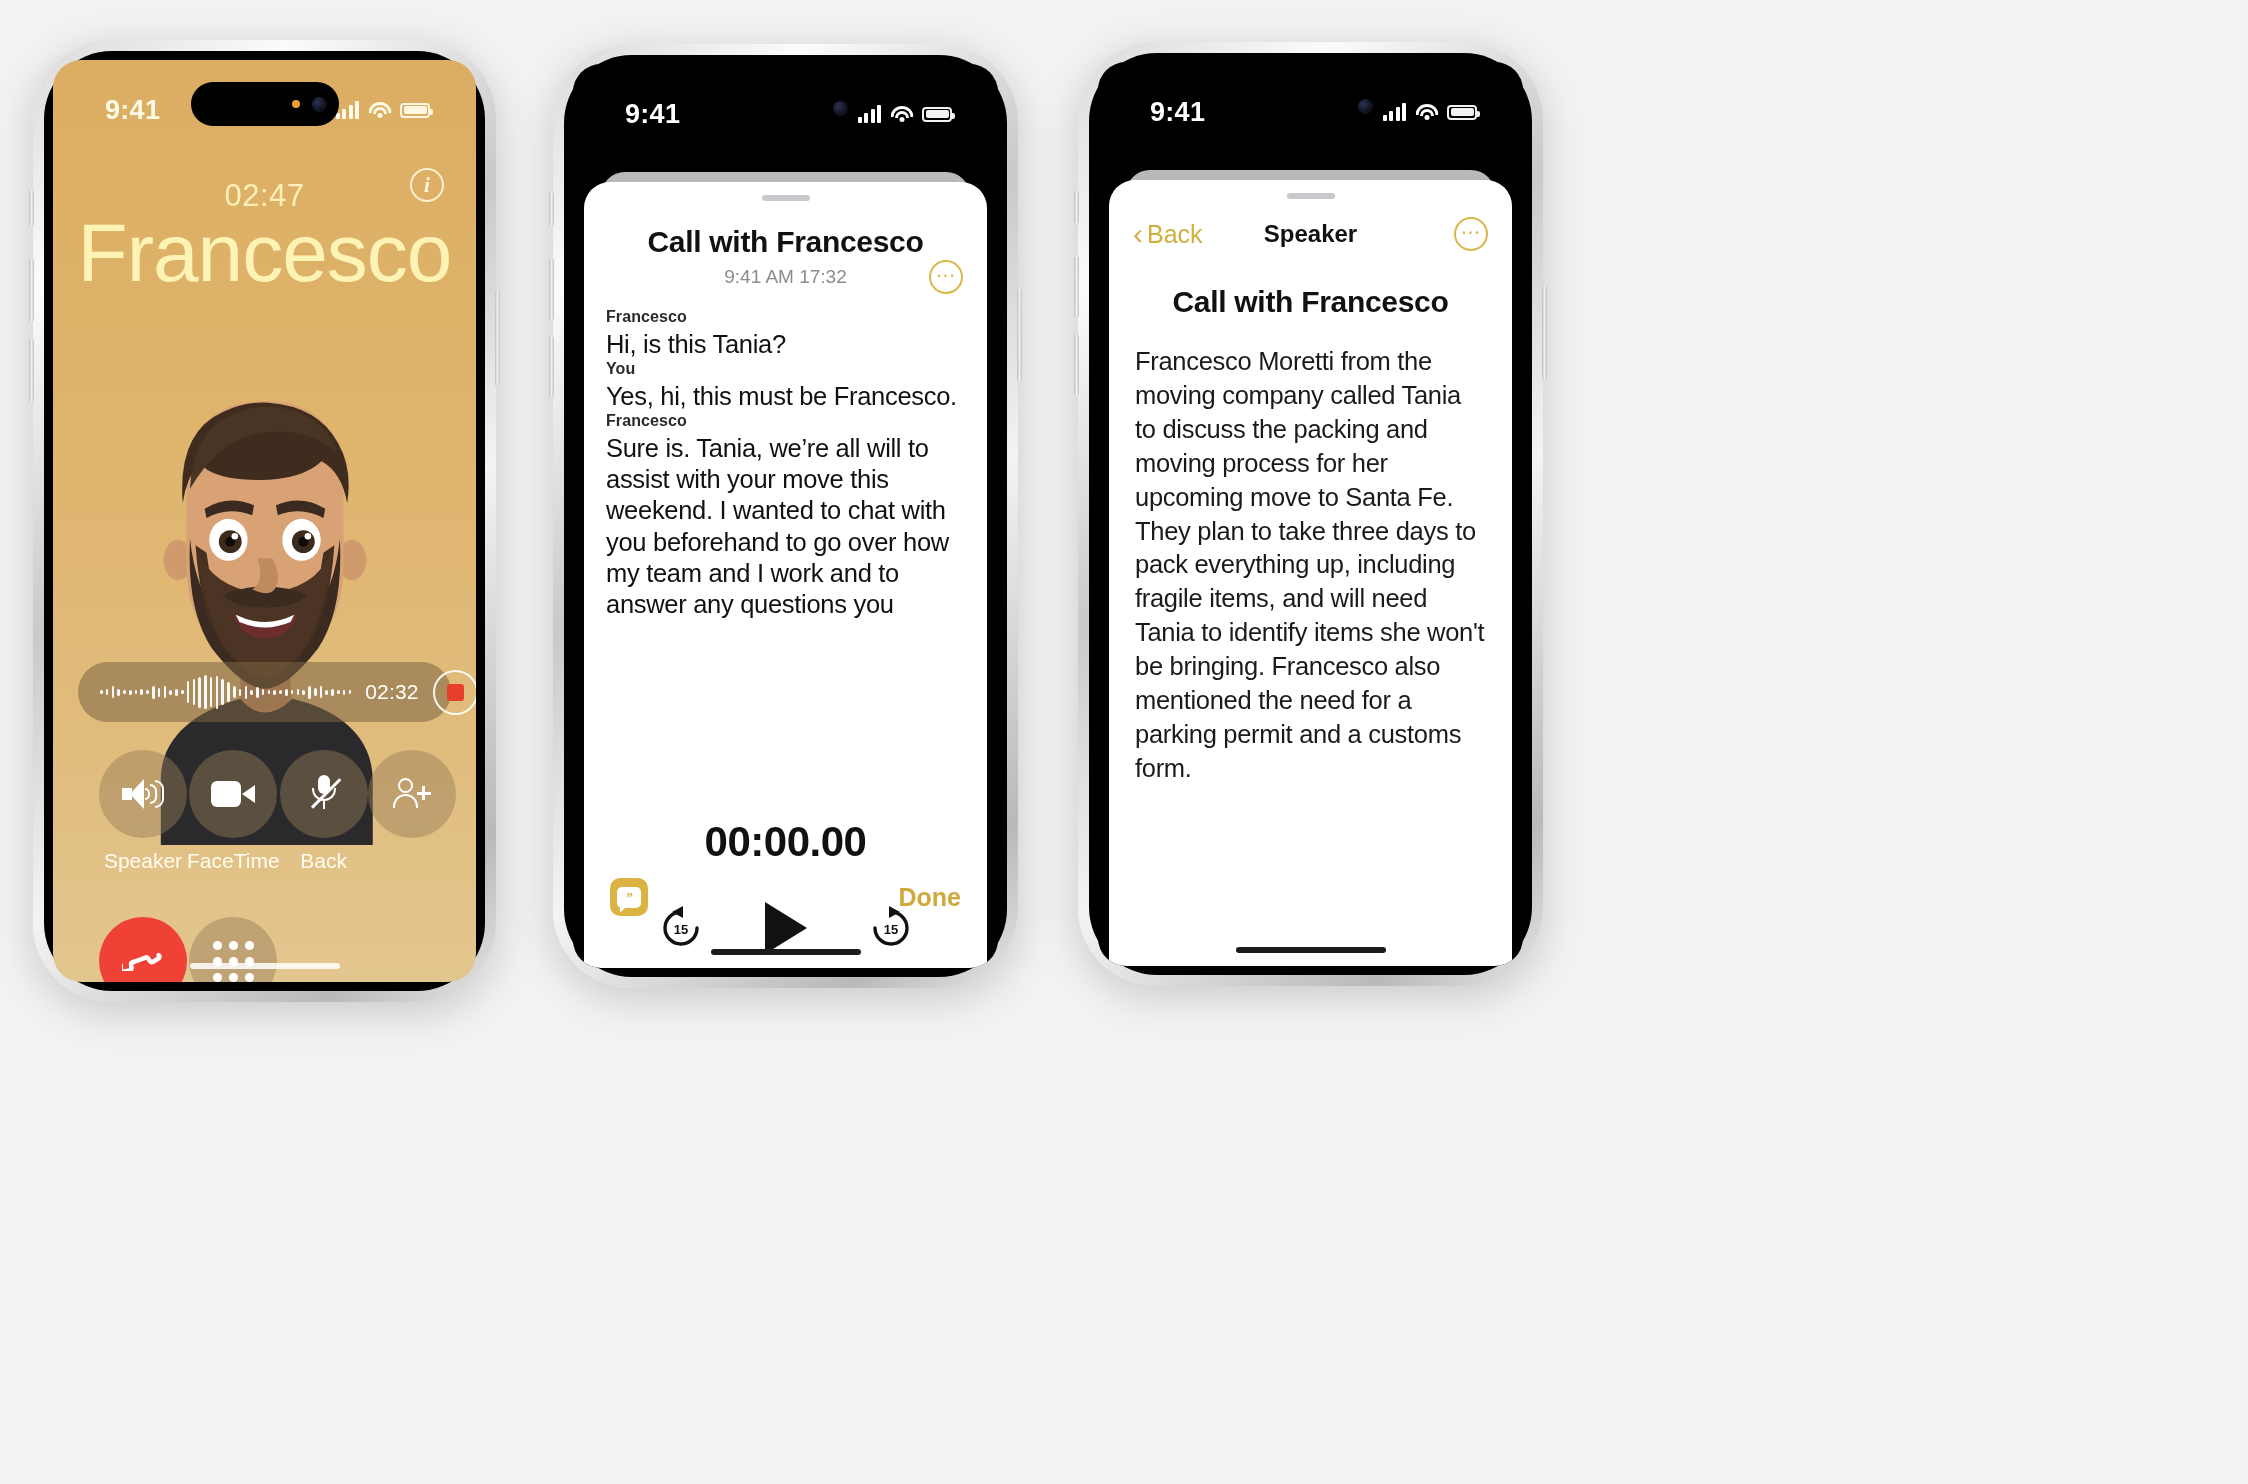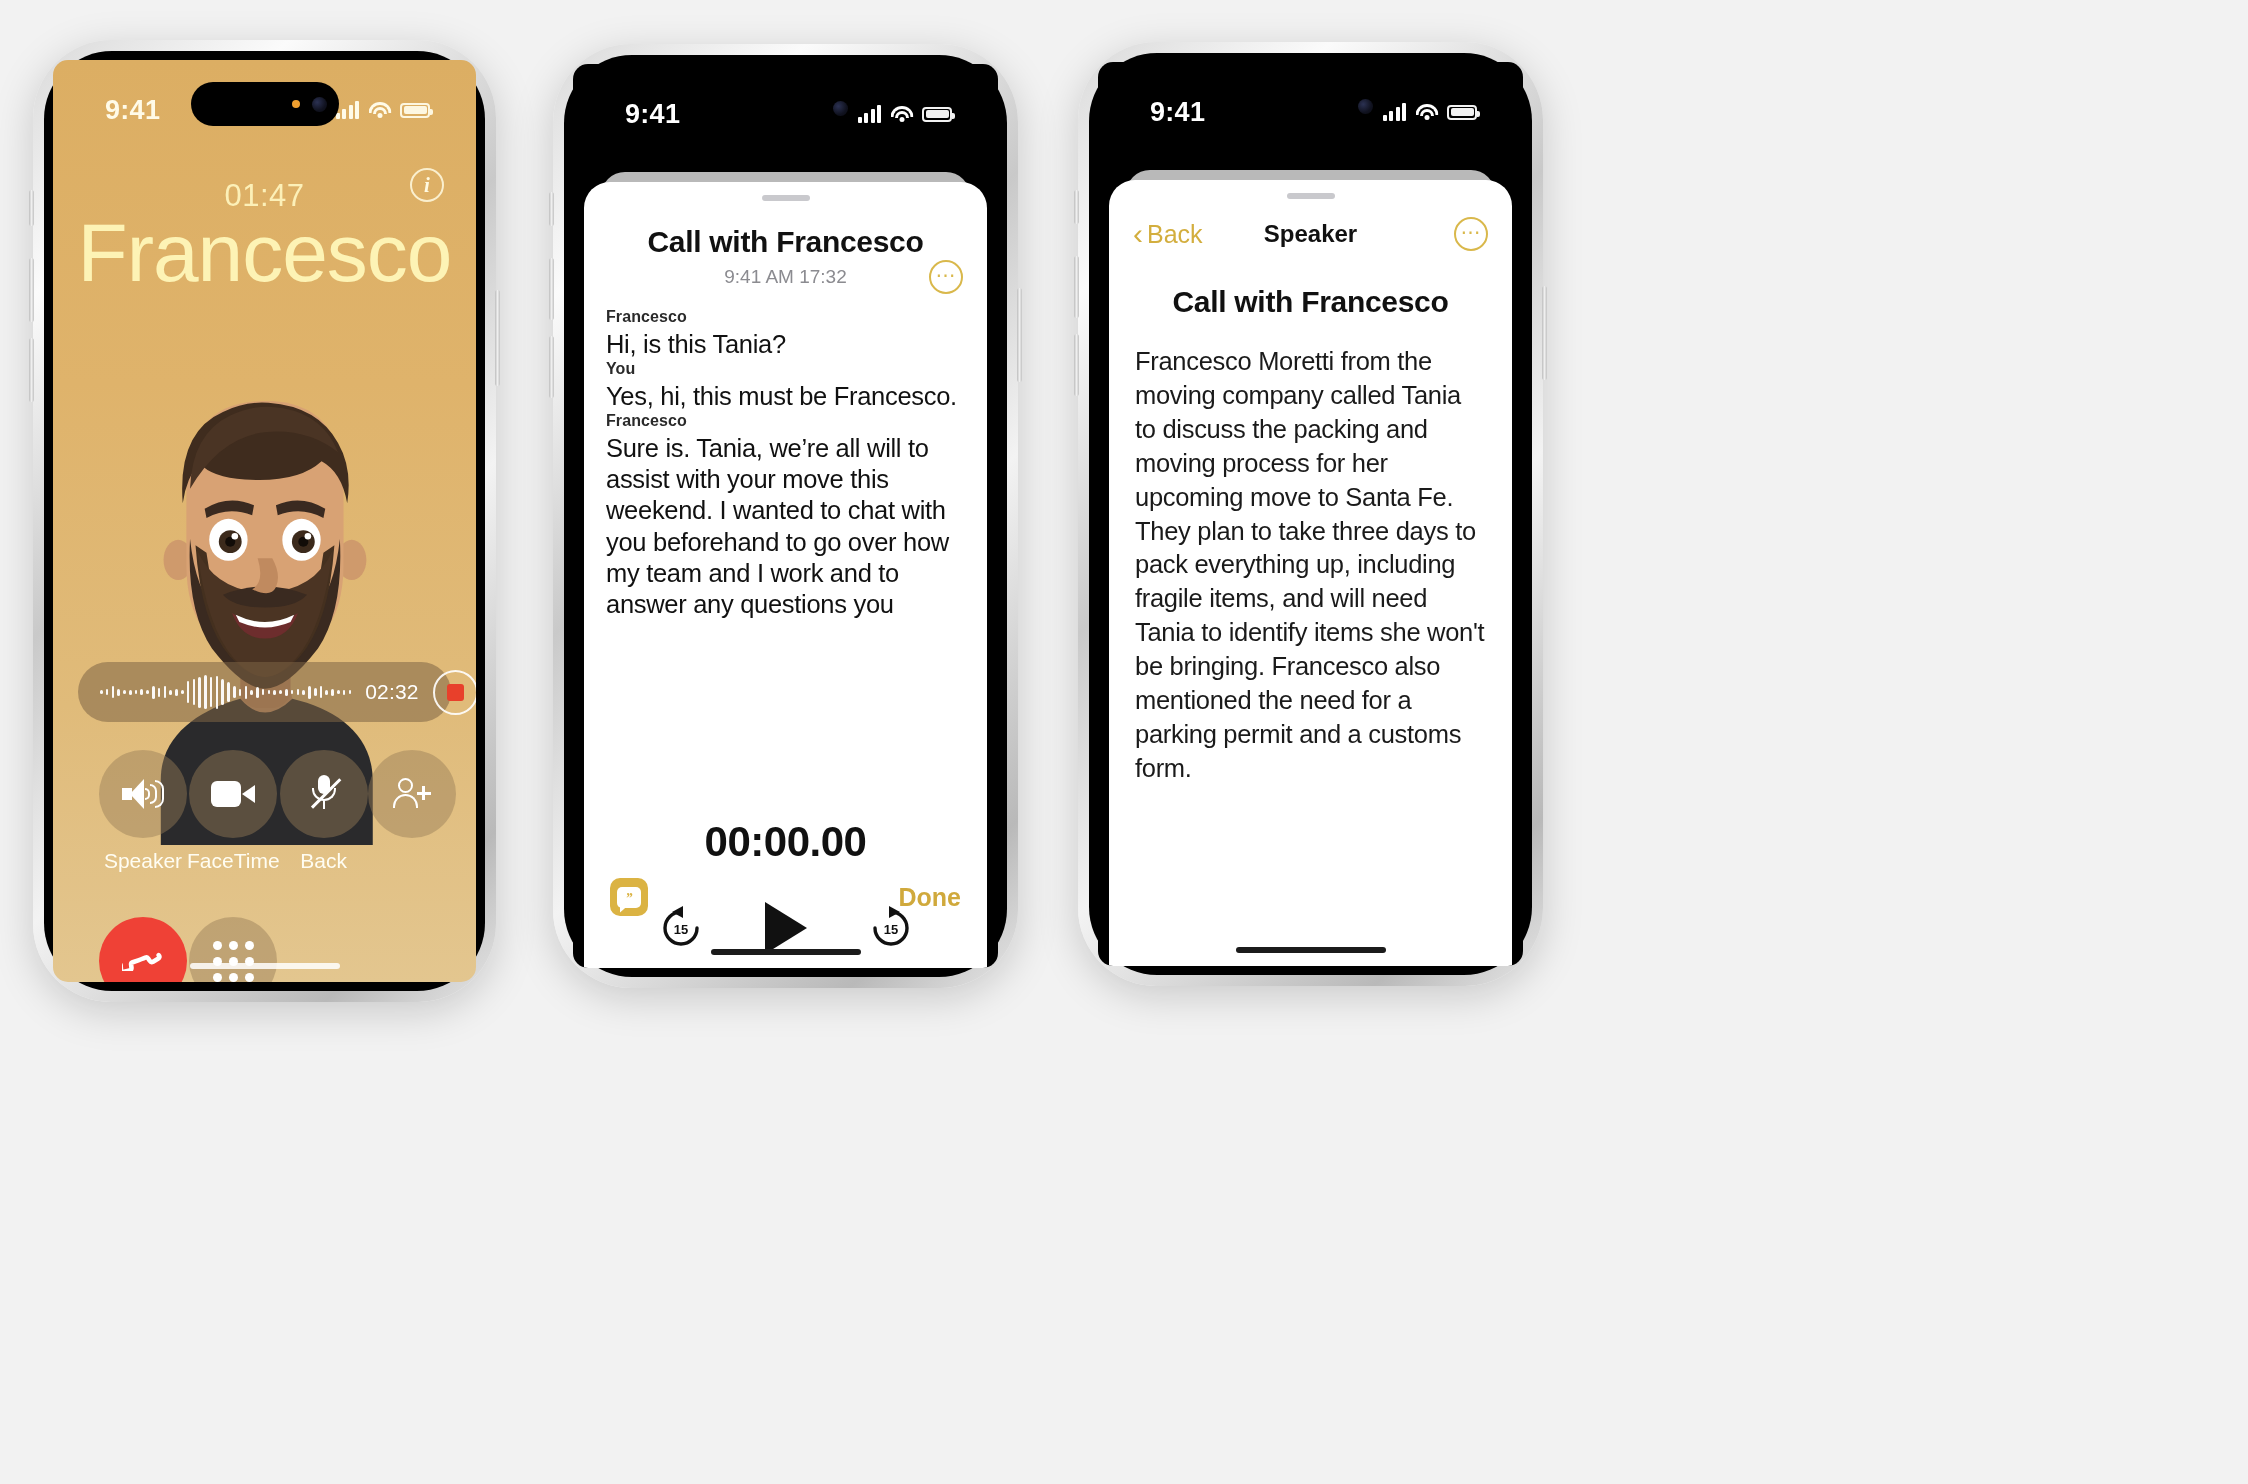--- a/index.html
+++ b/index.html
@@ -25,21 +25,21 @@
   }
   .phone-inner {
     width: 100%; height: 100%;
     background: #000;
     border-radius: 68px;
     padding: 9px;
     position: relative;
   }
   .screen {
     width: 100%; height: 100%;
-    border-radius: 15px;
+    border-radius: 28px;
     overflow: hidden;
     position: relative;
   }
 
   #phone1 { left: 33px;   top: 40px;  width: 463px;  height: 962px; }
   #phone2 { left: 553px;  top: 44px;  width: 465px;  height: 944px; }
   #phone3 { left: 1078px; top: 42px;  width: 465px;  height: 944px; }
 
   
   .sidebtn { position: absolute; background: linear-gradient(90deg,#bdbdbd,#efefef,#c2c2c2); border-radius: 3px; }
@@ -300,21 +300,21 @@
           </div>
         </div>
 
         <div class="island">
           <div class="dot-o"></div>
           <div class="cam"></div>
         </div>
 
         <div class="info-btn">i</div>
 
-        <div class="call-timer">01:47</div>
+        <div class="call-timer">02:47</div>
         <div class="callee-name">Francesco</div>
 
         <div class="memoji">
           <svg viewBox="0 0 463 540" preserveAspectRatio="xMidYMax meet" aria-hidden="true">
 
             <path d="M118 540 L118 468 C118 420 160 392 205 380 L262 380 C312 392 350 420 350 470 L350 540 Z" fill="#2a2a2c"></path>
             <path d="M205 380 q26 30 57 0 l-6 -26 h-45 z" fill="#c79268"></path>
 
             <rect x="205" y="330" width="55" height="60" rx="20" fill="#c08a5f"></rect>
 

